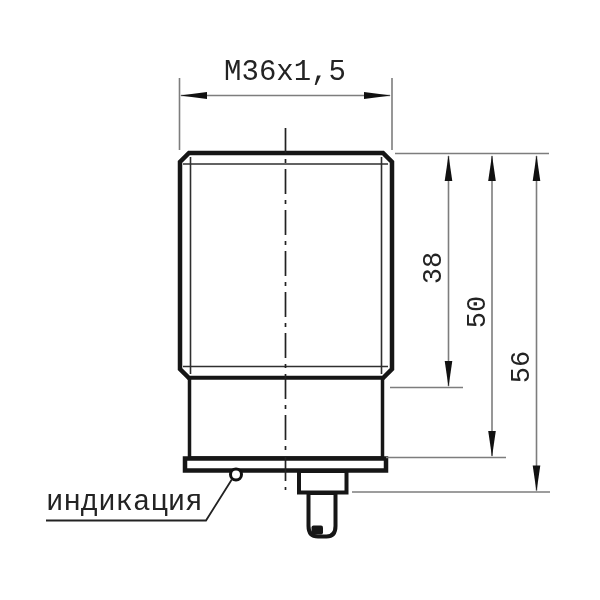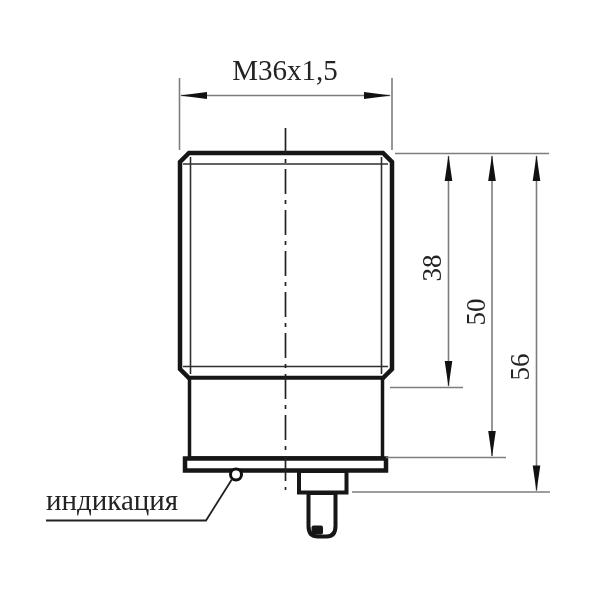--- a/index.html
+++ b/index.html
@@ -6,21 +6,21 @@
     --bg:#ffffff;
     --outline:#161616;
     --thin:#2f2f2f;
     --dim:#7d7d7d;
     --arrow:#111111;
     --text:#232323;
   }
   html,body{margin:0;padding:0;background:var(--bg);}
   .canvas{
     width:600px;height:600px;position:relative;background:var(--bg);
-    font-family:Liberation Serif, serif;
+    font-family:Liberation Mono, monospace;
   }
   svg{display:block;}
   .lbl{fill:var(--text);}
   .thread-label{font-size:29px;}
   .leader-label{font-size:29px;}
   .dim-label{font-size:27px;}
 </style>
 </head>
 <body>
 

